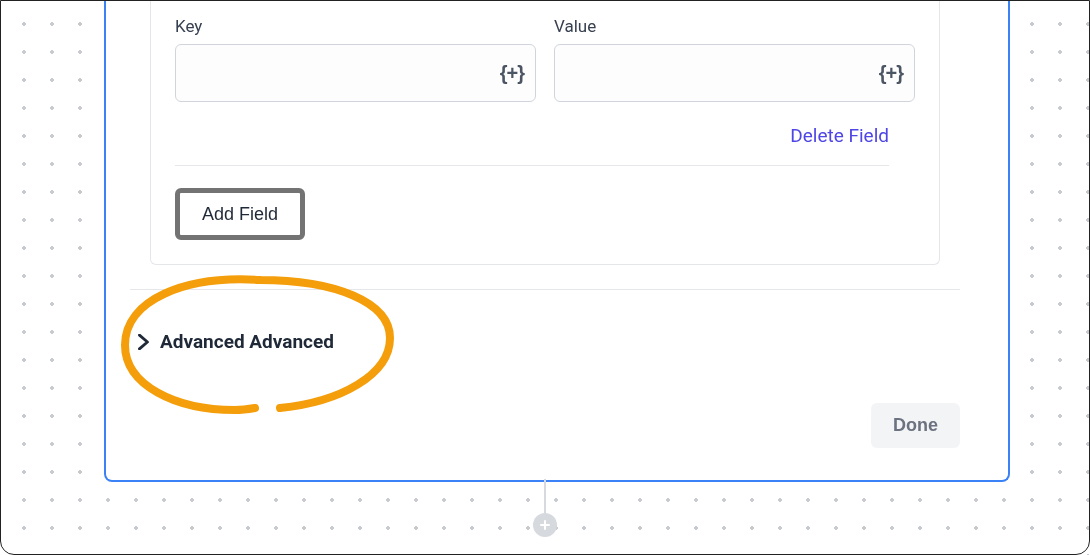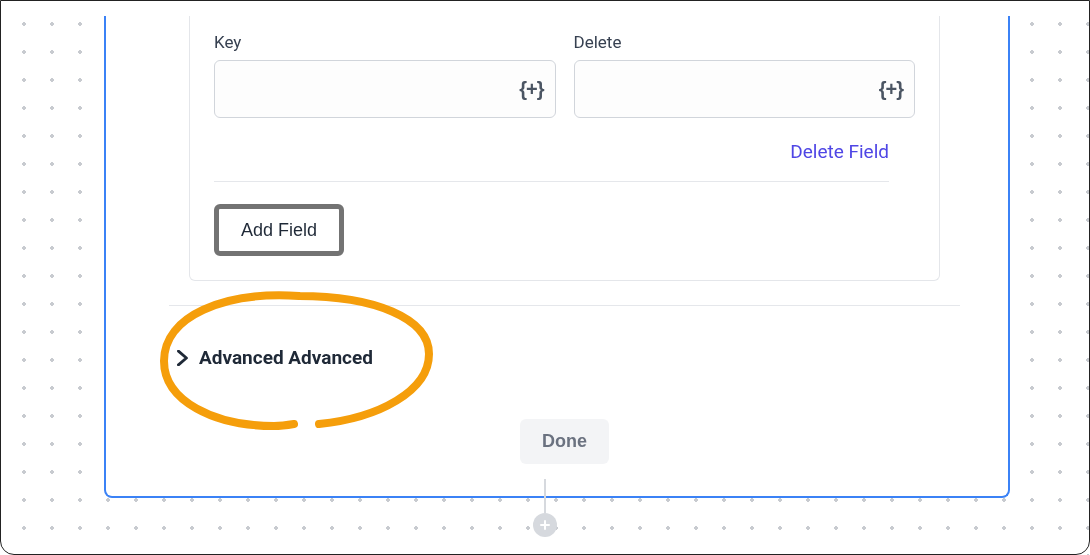--- a/index.html
+++ b/index.html
@@ -34,29 +34,29 @@
       right: 0;
       bottom: 0;
       border: 1px solid #222;
       border-radius: 0 0 14px 14px;
       pointer-events: none;
       z-index: 5;
     }
 
     .card {
       position: absolute;
-      top: 16px;
+      top: 0;
       left: 104px;
       right: 80px;
       height: 482px;
       background: #ffffff;
       border: 2px solid #3b82f6;
       border-top: none;
       border-radius: 0 0 8px 8px;
-      padding: 0 48px 24px 63px;
+      padding: 0 48px 24px 24px;
       z-index: 2;
     }
 
     .field-container {
       border: 1px solid #e4e6ea;
       border-top: none;
       border-radius: 0 0 6px 6px;
       padding: 0 24px 24px 24px;
       margin: 0 20px 0 20px;
       position: relative;
@@ -177,21 +177,21 @@
     .highlight-circle {
       position: absolute;
       left: -25px;
       top: -30px;
       pointer-events: none;
       z-index: 4;
     }
 
     .done-row {
       display: flex;
-      justify-content: center;
+      justify-content: flex-end;
       margin-top: 50px;
     }
 
     .done-btn {
       background: #f3f4f6;
       border: none;
       border-radius: 6px;
       padding: 12px 22px;
       font-size: 18px;
       font-weight: 600;
@@ -241,21 +241,21 @@
 
     <div class="field-row">
       <div class="field-col">
         <label class="field-label">Key</label>
         <div class="input-wrapper">
           <input type="text" class="text-input" value="" style="">
           <span class="inject-icon">{+}</span>
         </div>
       </div>
       <div class="field-col">
-        <label class="field-label">Delete</label>
+        <label class="field-label">Value</label>
         <div class="input-wrapper">
           <input type="text" class="text-input" value="" style="">
           <span class="inject-icon">{+}</span>
         </div>
       </div>
     </div>
 
     <div class="delete-row">
       <a class="delete-link">Delete Field</a>
     </div>

